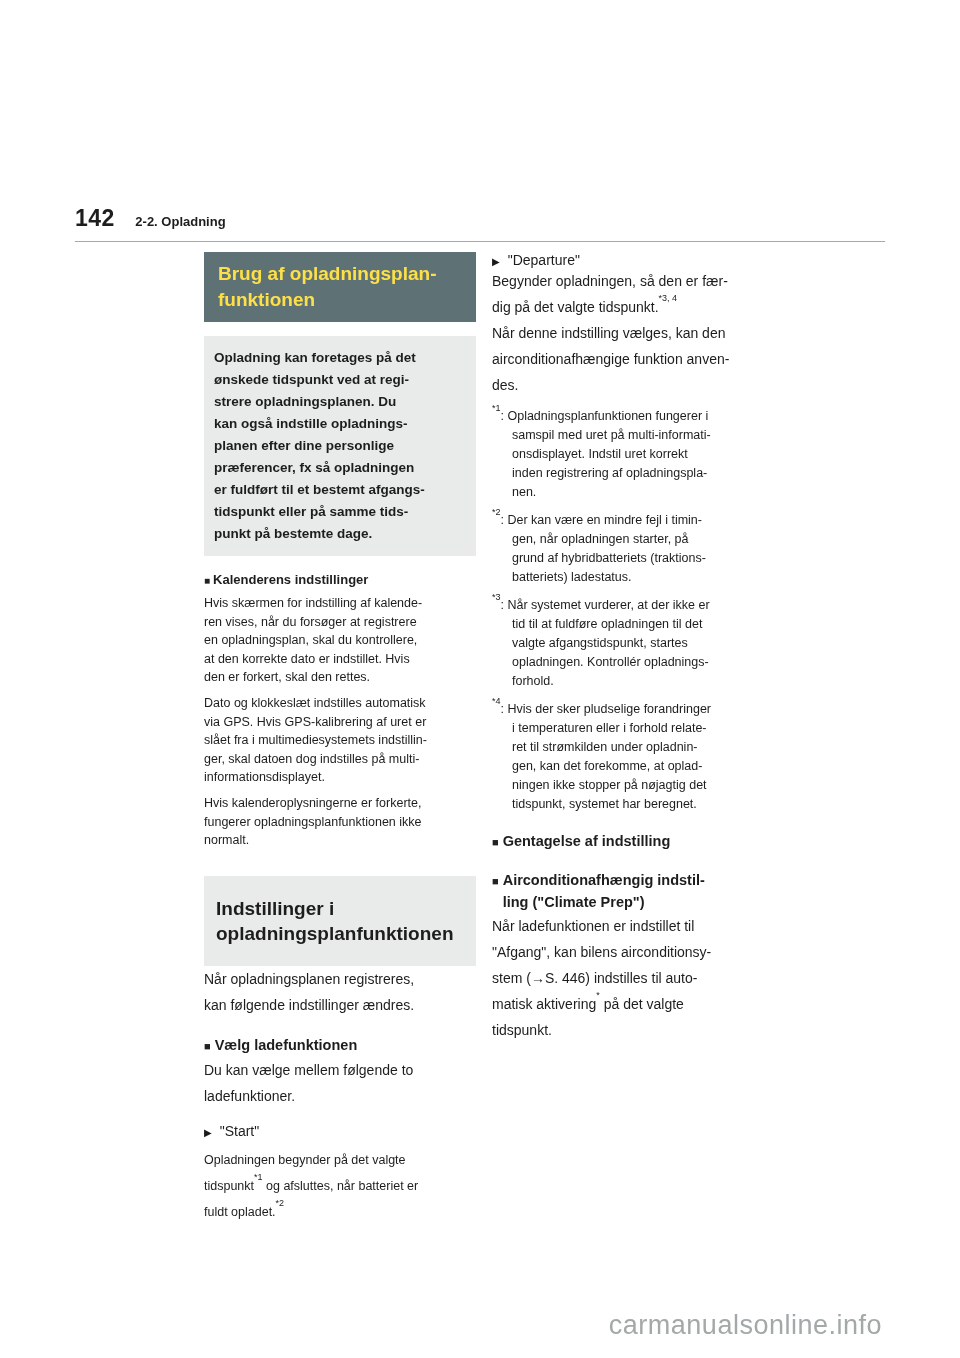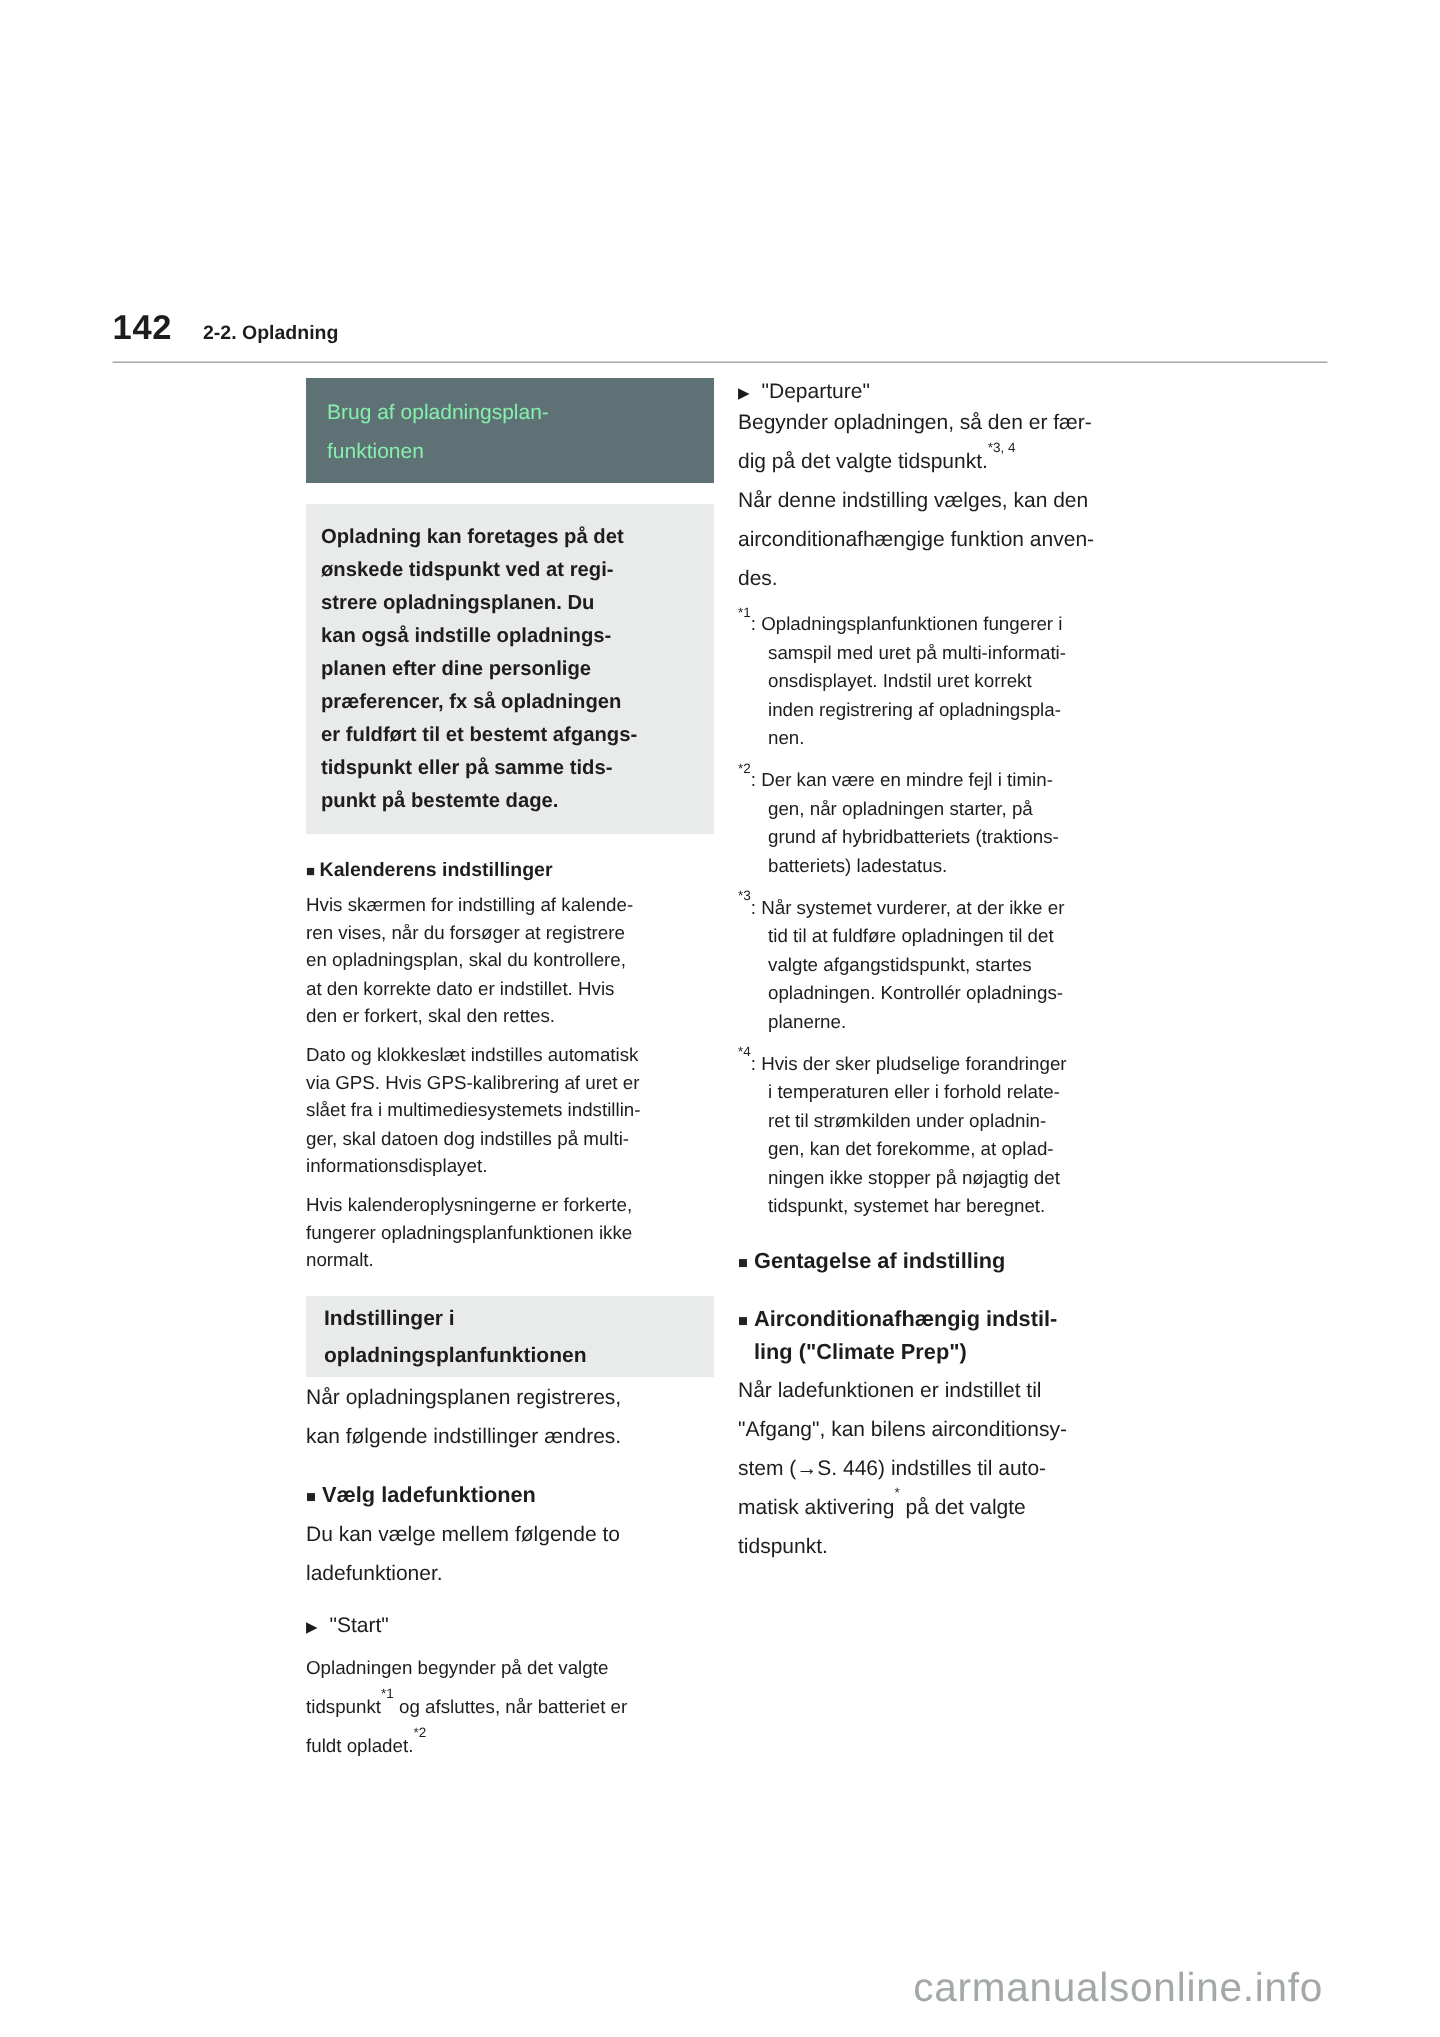--- a/index.html
+++ b/index.html
@@ -16,33 +16,33 @@
   }
   .page-num  { font-size:23px; font-weight:bold; letter-spacing:0.5px; }
   .chapter   { font-size:13px; font-weight:bold; margin-left:16px; }
 
   .col { position:absolute; top:252px; }
   .col-left  { left:204px; width:272px; }
   .col-right { left:492px; width:274px; }
   .col > :first-child { margin-top:0; }
 
   .title-box {
-    background:var(--title-bg,#5e7175); color:#86efac;
-    font-size:14px; font-weight:normal; line-height:26px;
+    background:var(--title-bg,#5e7175); color:#fde047;
+    font-size:19px; font-weight:bold; line-height:26px;
     padding:9px 14px; white-space:pre-line;
   }
   .summary-box {
     background:var(--box-bg,#e9ebeb);
     font-size:13.5px; font-weight:bold; line-height:22px;
     padding:11px 10px; margin-top:14px; white-space:pre-line;
   }
   .sub-box {
     background:var(--box-bg,#e9ebeb);
-    font-size:14px; font-weight:bold; line-height:25px;
-    padding:2px 12px; margin-top:14px; white-space:pre-line;
+    font-size:19px; font-weight:bold; line-height:25px;
+    padding:20px 12px; margin-top:26px; white-space:pre-line;
   }
   .h-small { font-size:13px; font-weight:bold; margin-top:16px; display:flex; align-items:baseline; }
   .h-med   { font-size:14.5px; font-weight:bold; margin-top:16px; line-height:22px; display:flex; align-items:baseline; }
   .h-small .bullet { font-size:10px; margin-right:3px; color:#222; }
   .h-med   .bullet { font-size:11px; margin-right:4px; color:#222; }
   .h-med .h-text { white-space:pre-line; }
 
   .body-md { font-size:12.5px; line-height:18.6px; margin-top:7px;  white-space:pre-line; }
   .body-lg { font-size:14px;   line-height:26px;   white-space:pre-line; }
   .note    { font-size:12.5px; line-height:26px;   margin-top:8px;  white-space:pre-line; }
@@ -154,21 +154,21 @@
 
     <p class="footnote"><sup class="fn-marker">*2</sup><span>: Der kan være en mindre fejl i timin-
 gen, når opladningen starter, på
 grund af hybridbatteriets (traktions-
 batteriets) ladestatus.</span></p>
 
     <p class="footnote"><sup class="fn-marker">*3</sup><span>: Når systemet vurderer, at der ikke er
 tid til at fuldføre opladningen til det
 valgte afgangstidspunkt, startes
 opladningen. Kontrollér opladnings-
-planerne.</span></p>
+forhold.</span></p>
 
     <p class="footnote"><sup class="fn-marker">*4</sup><span>: Hvis der sker pludselige forandringer
 i temperaturen eller i forhold relate-
 ret til strømkilden under opladnin-
 gen, kan det forekomme, at oplad-
 ningen ikke stopper på nøjagtig det
 tidspunkt, systemet har beregnet.</span></p>
 
     <h3 class="h-med">
         <span class="bullet">■</span>

